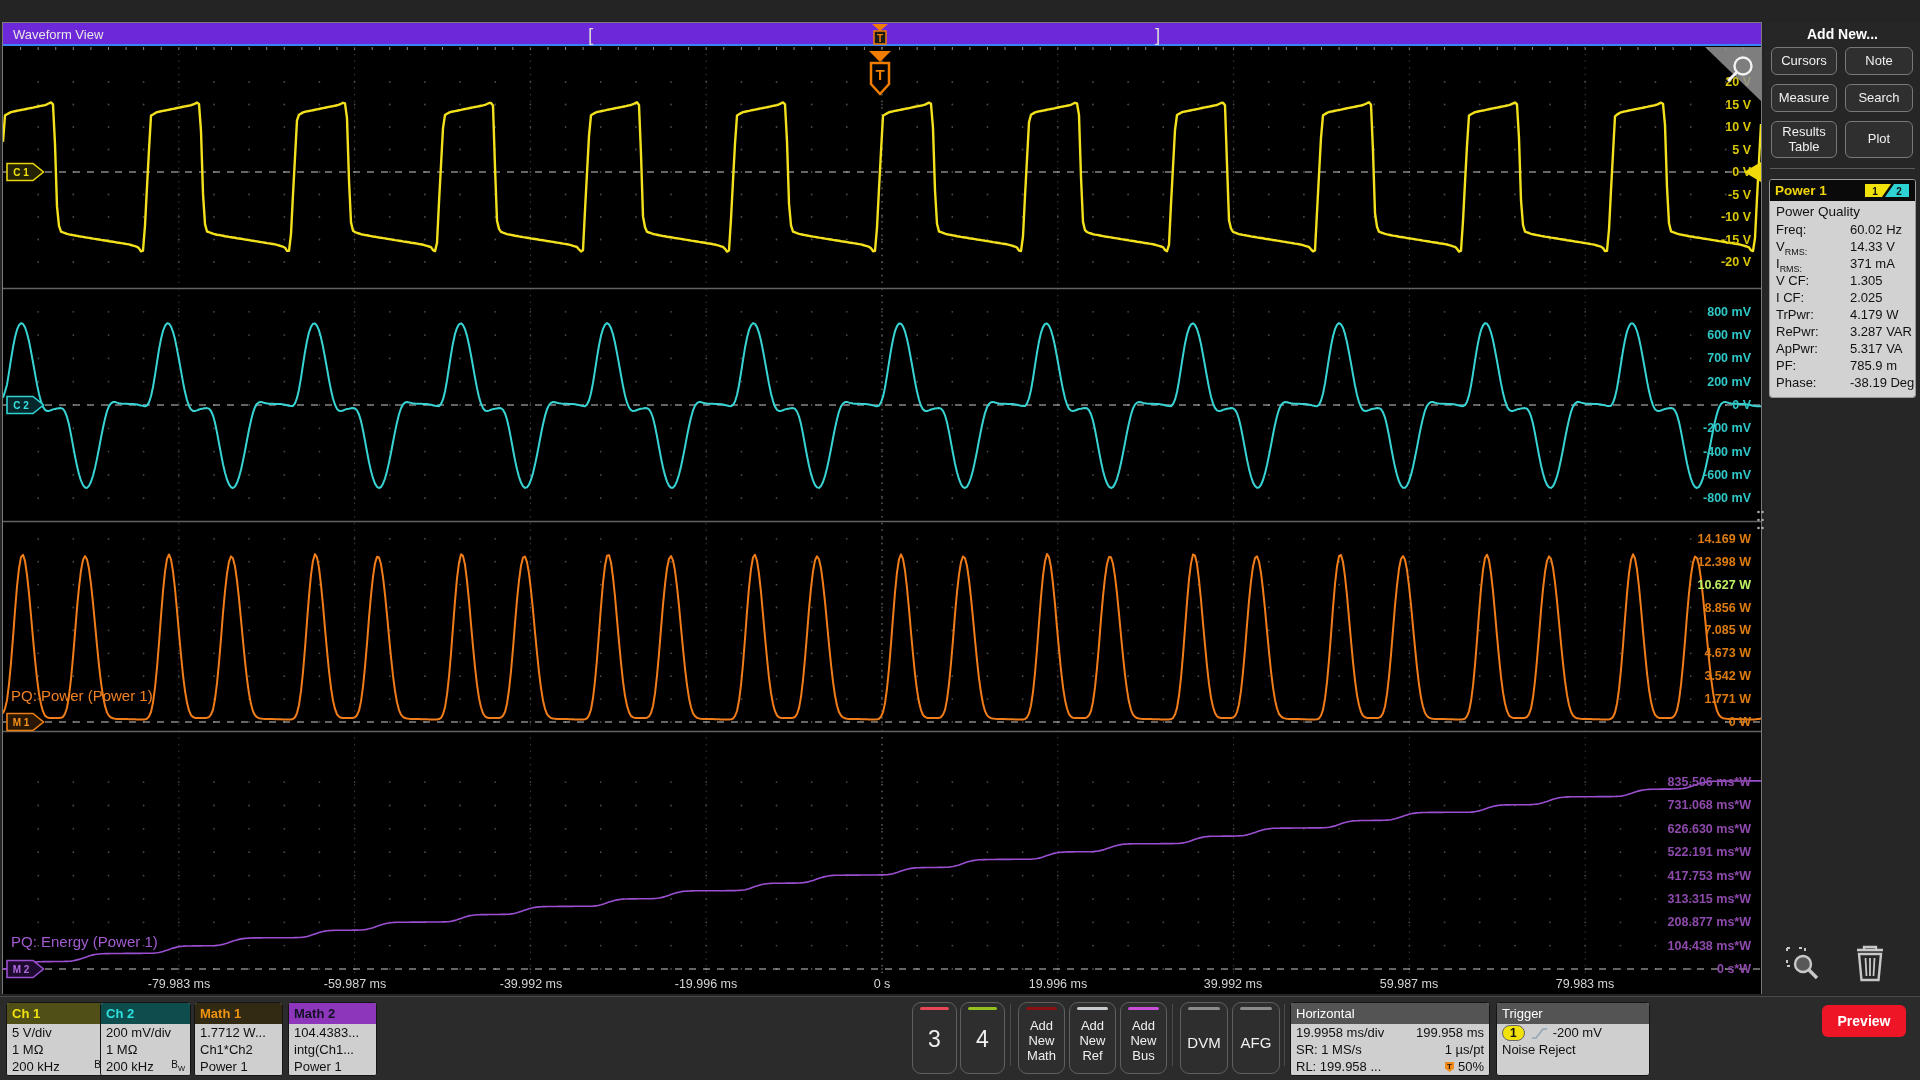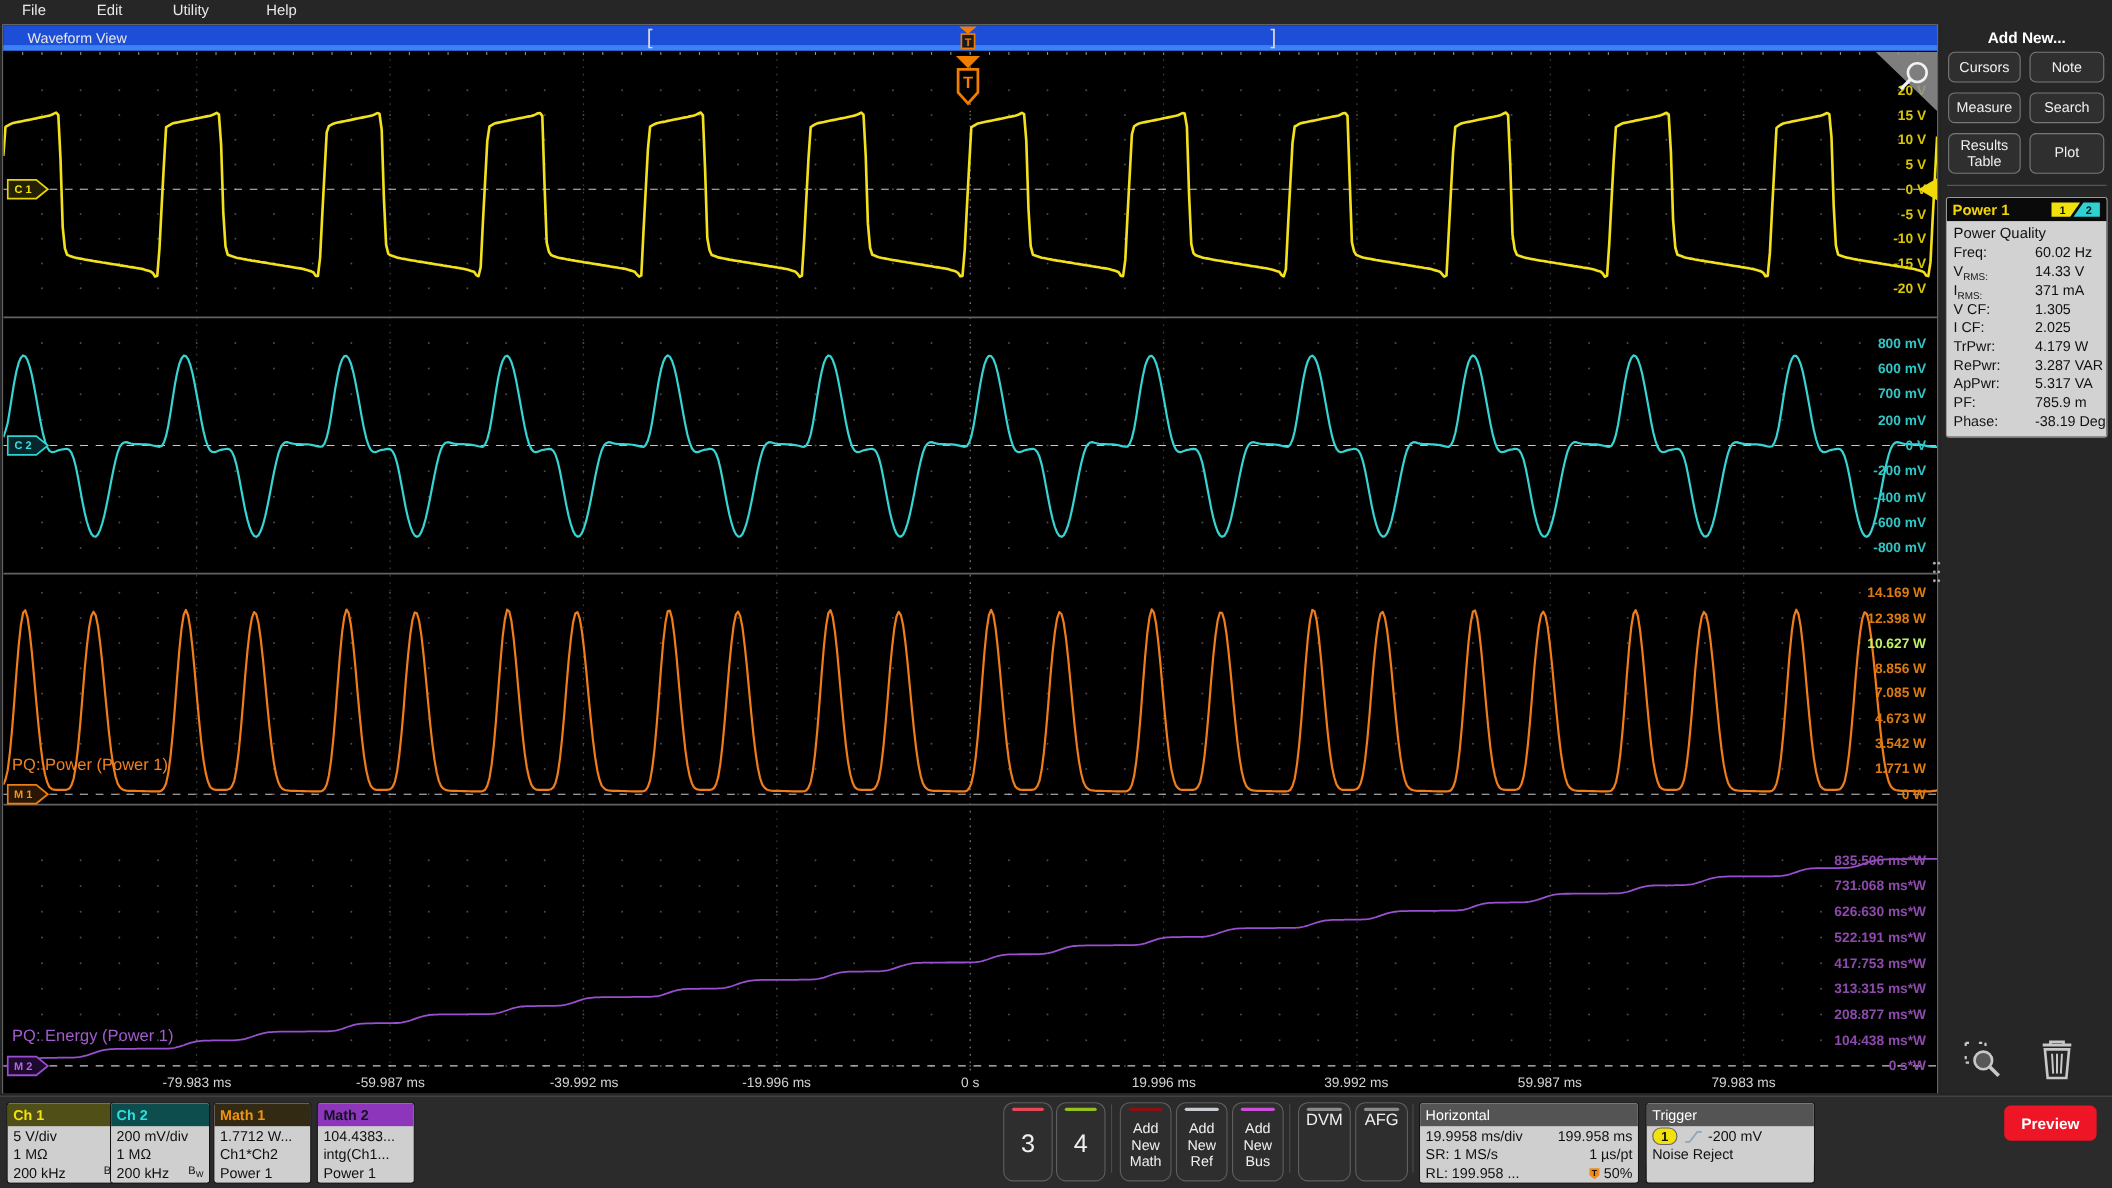--- a/index.html
+++ b/index.html
@@ -6,21 +6,21 @@
   html,body{background:#111}
   body{font-family:"Liberation Sans",sans-serif;-webkit-font-smoothing:antialiased}
   .app{position:relative;width:1920px;height:1080px;background:#242424;overflow:hidden}
 
   
   .menubar{position:absolute;left:0;top:0;width:1920px;height:21px;background:#262626}
   .menubar span{position:absolute;top:2px;color:#e8e8e8;font-size:13.5px}
 
   
   .wv{position:absolute;left:2px;top:22px;width:1760px;height:972px;background:#000;border:1px solid #7a7a7a}
-  .wv-title{position:relative;height:23px;background:#1d4ed8;border-bottom:5px solid #3b82f6;color:#e8e8e8;font-size:13px;line-height:23px;padding-left:22px}
+  .wv-title{position:relative;height:23px;background:#6d28d9;border-bottom:2px solid #3b82f6;color:#e8e8e8;font-size:13px;line-height:23px;padding-left:10px}
   .bracket{position:absolute;top:0px;color:#d8d8d8;font-size:19px;font-weight:400;line-height:23px}
   .tb-trig{position:absolute;left:867px;top:0}
   .plot{position:absolute;left:0;top:24px;width:1758px;height:928px;background:#000}
   .plot svg.scope{position:absolute;left:0;top:0;z-index:1}
   .tick-label{position:absolute;right:10px;transform:translateY(-50%);font-size:12.5px;font-weight:700;white-space:nowrap;z-index:2}
   .ch-badge{position:absolute;left:3px;z-index:3}
   .badge-text{font-size:10px;font-weight:700;text-anchor:middle}
   .pq-label{position:absolute;left:8px;font-size:15px;z-index:3;white-space:nowrap}
   .pq-power{color:#f08122;top:640px}
   .pq-energy{color:#a35bd0;top:886px}
@@ -55,38 +55,32 @@
   .panel .hd{height:21px;font-size:13px;font-weight:700;padding-left:5px;line-height:21px;white-space:nowrap}
   .panel .hd.gray{background:#545454;color:#fff;font-weight:400}
   .panel .bd{background:#cfcfcf;padding:1px 5px 0 5px;font-size:13px;color:#101010;line-height:16.8px}
   .row2{display:flex;justify-content:space-between;white-space:nowrap}
   .bw{float:right;font-size:10px;margin-top:-2px}
   .bw sub{font-size:7.5px}
   .vbtn{position:absolute;top:5px;height:72px;background:#2e2e2e;border:1px solid #5f5f5f;border-radius:9px;color:#f0f0f0;text-align:center;cursor:pointer}
   .vbtn .stripe{height:3px;border-radius:2px;margin:4px 7px 0 7px}
   .vbtn-num{font-size:23px;margin-top:16px}
   .vbtn-lines{font-size:13px;line-height:15px;margin-top:8px}
-  .vbtn-single{font-size:15px;}
+  .vbtn-single{font-size:15px;margin-top:24px}
   .bb-sep{position:absolute;top:7px;width:1px;height:62px;background:#4b4b4b}
   .src-pill{display:inline-block;background:#f2e20c;color:#111;font-size:12px;font-weight:700;border:1px solid #666;border-radius:8px;padding:0 7px;line-height:14px;margin-right:6px}
   .trig-row{display:flex;align-items:center;white-space:nowrap}
   .preview-btn{position:absolute;left:1822px;top:8px;width:84px;height:32px;background:#ee1626;border:none;border-radius:6px;color:#fff;font-size:14px;font-weight:700;font-family:"Liberation Sans",sans-serif;cursor:pointer}
   .rl-icon{margin:0 3px 0 6px;vertical-align:-2px}
 </style>
 </head>
 <body>
 
 <div class="app">
 
-  <div class="menubar">
-    <span style="left:20px">File</span>
-    <span style="left:88px">Edit</span>
-    <span style="left:157px">Utility</span>
-    <span style="left:242px">Help</span>
-  </div>
 
   <div class="wv">
     <div class="wv-title">
       <span>Waveform View</span>
       <span class="bracket" style="left:585px">[</span>
       <span class="bracket" style="left:1152px">]</span>
       <span class="tb-trig">
         <svg width="20" height="23">
           <polygon points="2,1 18,1 10,8" fill="#f07d00"></polygon>
           <rect x="4" y="8" width="12" height="13" fill="#1a1a1a" stroke="#f07d00" stroke-width="1.5"></rect>

